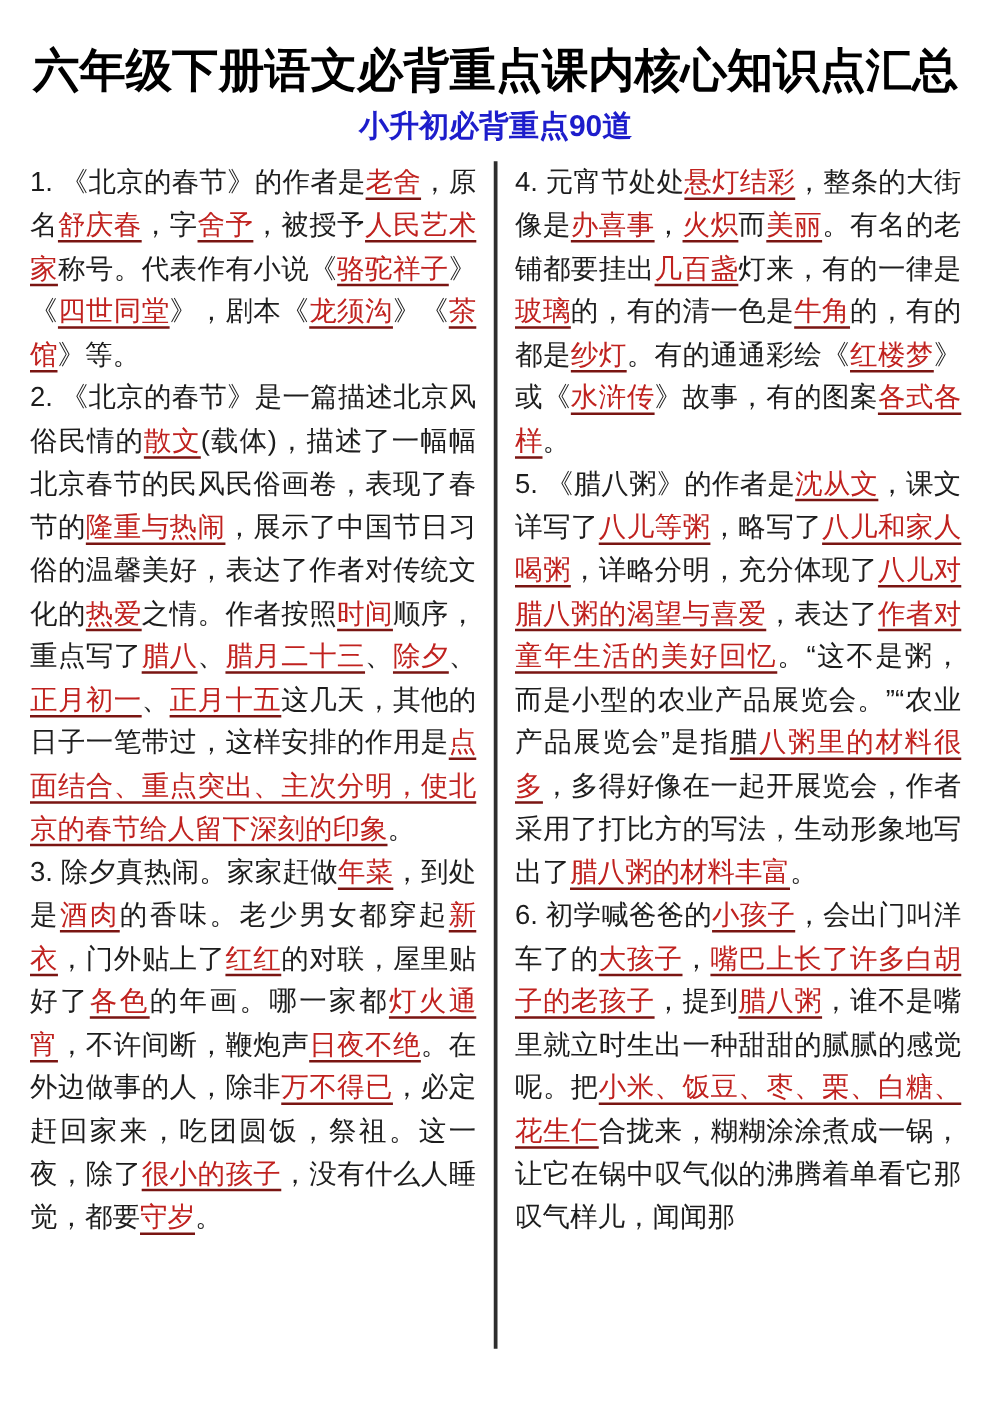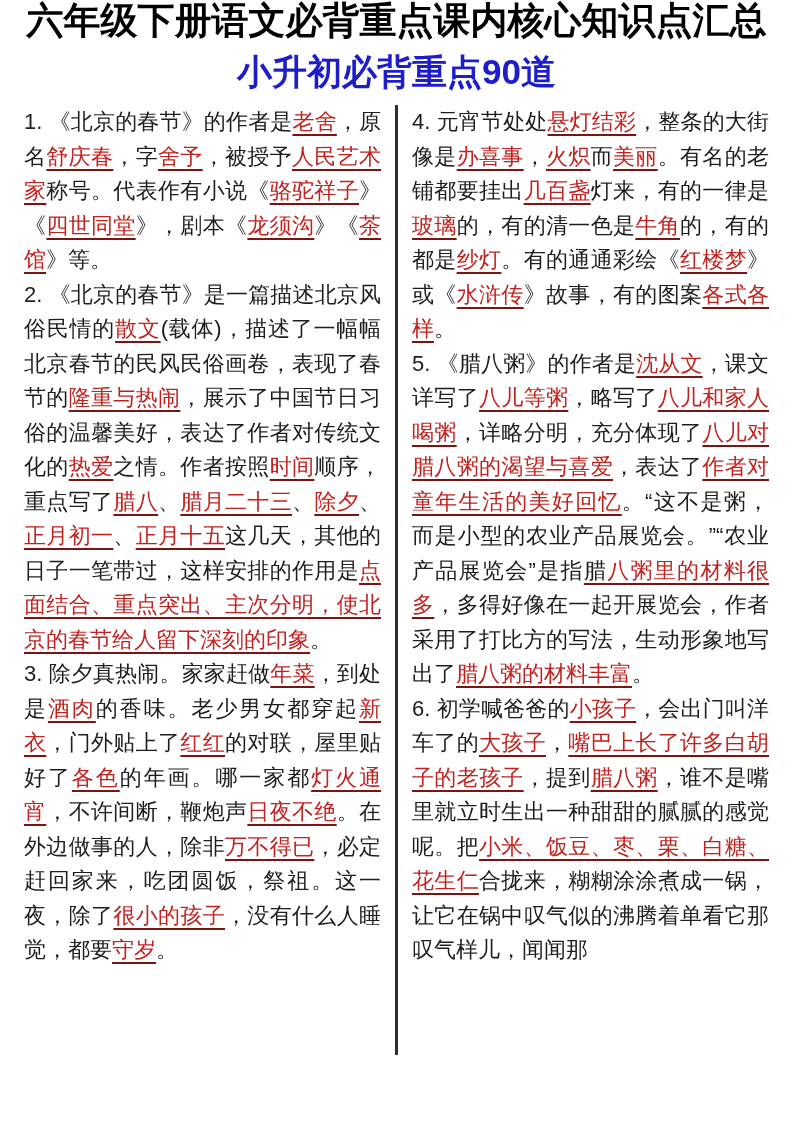--- a/index.html
+++ b/index.html
@@ -7,30 +7,31 @@
     position: relative;
     width: 793px;
     height: 1122px;
     background: #ffffff;
     overflow: hidden;
     box-sizing: border-box;
     font-family: "Liberation Sans", sans-serif;
   }
   .title {
     text-align: center;
+    padding-top: 36px;
     font-size: 37px;
     line-height: 1.15;
     font-weight: 900;
     color: var(--title-color, #000);
     letter-spacing: 0px;
   }
   .subtitle {
     text-align: center;
     margin-top: 10px;
-    font-size: 35px;
+    font-size: 24px;
     line-height: 1.1;
     font-weight: 900;
     color: var(--subtitle-color, #1d1dcb);
   }
   .columns {
     display: flex;
     align-items: flex-start;
     margin-top: 14px;
     padding: 0 24px;
   }

